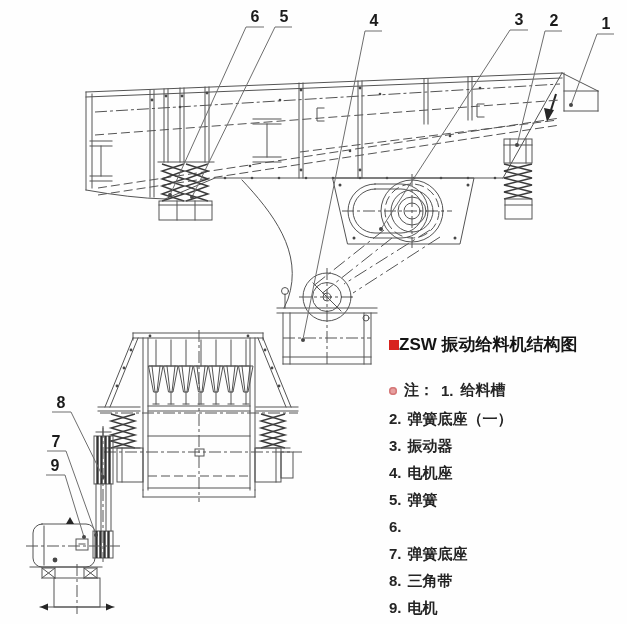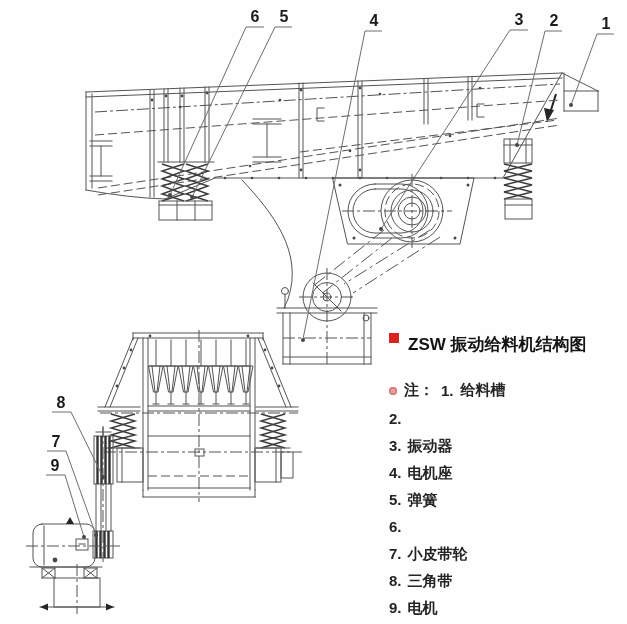--- a/index.html
+++ b/index.html
@@ -14,21 +14,21 @@
   .dd2{stroke:var(--line,#555);fill:none;stroke-width:1;stroke-dasharray:14 4 3 4;}
   .coil{stroke:#3b3b3b;fill:none;stroke-width:1.4;}
   .stripe{stroke:#333;fill:none;stroke-width:2.4;}
   .ldr{stroke:#6e6e6e;fill:none;stroke-width:1;}
   .dot{fill:#474747;stroke:none;}
   .blk{fill:#262626;stroke:none;}
   text.co{font:700 16px "Liberation Sans",sans-serif;fill:#1b1b1b;text-anchor:middle;}
 
   
   .legend{position:absolute;left:389px;top:333px;color:#232323;}
-  .legend-title{display:flex;align-items:flex-start;gap:9px;font-size:17px;font-weight:700;color:#141414;}
+  .legend-title{display:flex;align-items:center;font-size:17px;font-weight:700;color:#141414;}
   .sq{width:10px;height:10px;background:var(--accent_red,#d8231e);flex:0 0 auto;}
   .legend-note{margin-top:25px;display:flex;align-items:center;gap:7px;font-size:15px;font-weight:600;color:#242424;}
   .bullet{width:8px;height:8px;border-radius:50%;flex:0 0 auto;
           background:var(--note_bullet,#e79f9f);
           box-shadow:inset 0 0 0 1.5px var(--note_bullet_border,#d47878);}
   .legend-items{margin-top:9px;}
   .legend-item{display:flex;gap:6px;font-size:15px;font-weight:600;line-height:17px;margin-top:10px;color:#242424;}
 </style>
 </head>
 <body>
@@ -299,39 +299,40 @@
     </div>
     <div class="legend-note">
       <span class="bullet"></span>
       <span>注：</span>
       <span>1.</span>
       <span>给料槽</span>
     </div>
     <div class="legend-items">
       <div class="legend-item">
         <span>2.</span>
+        <span>弹簧底座（一）</span>
       </div>
       <div class="legend-item">
         <span>3.</span>
         <span>振动器</span>
       </div>
       <div class="legend-item">
         <span>4.</span>
         <span>电机座</span>
       </div>
       <div class="legend-item">
         <span>5.</span>
         <span>弹簧</span>
       </div>
       <div class="legend-item">
         <span>6.</span>
       </div>
       <div class="legend-item">
         <span>7.</span>
-        <span>小皮带轮</span>
+        <span>弹簧底座</span>
       </div>
       <div class="legend-item">
         <span>8.</span>
         <span>三角带</span>
       </div>
       <div class="legend-item">
         <span>9.</span>
         <span>电机</span>
       </div>
     </div>

